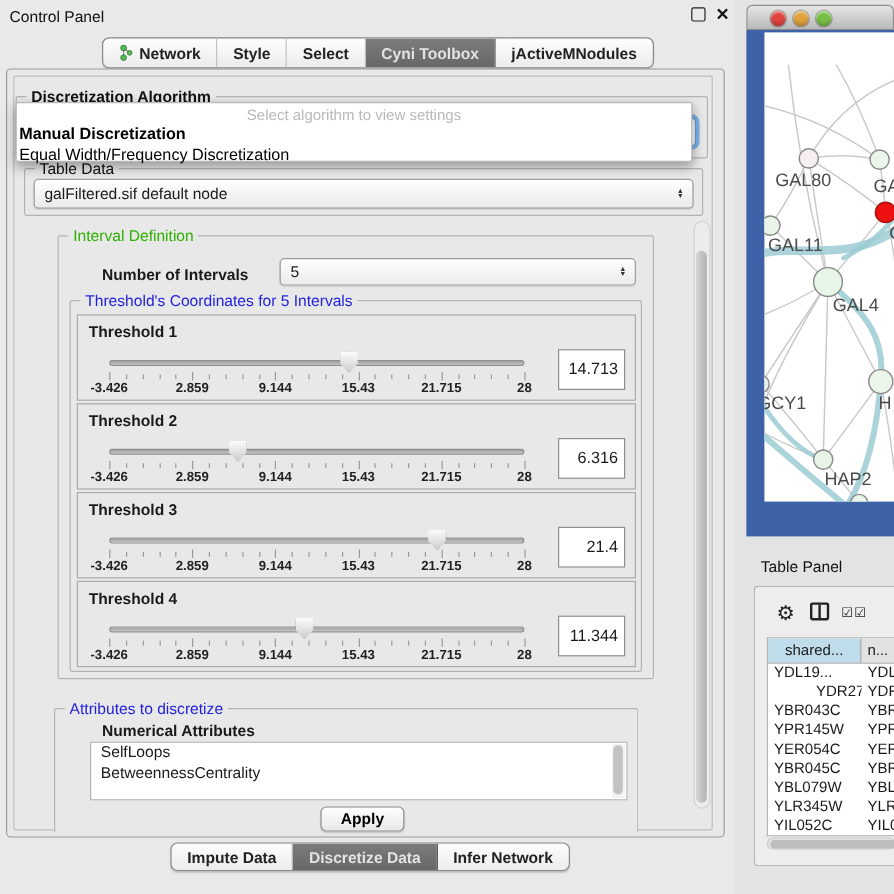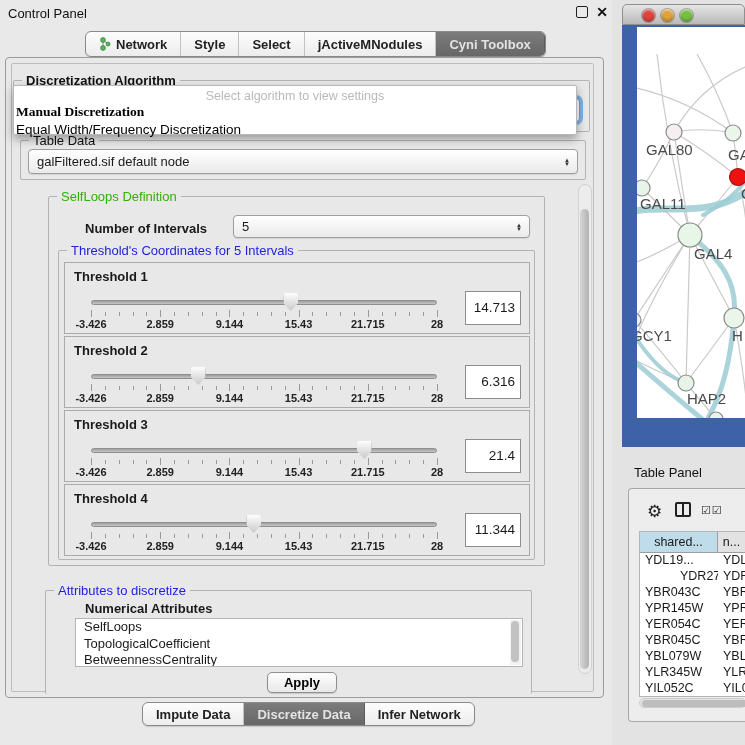--- a/index.html
+++ b/index.html
@@ -34,21 +34,21 @@
 
   
   .combo { background:linear-gradient(#ffffff,#eaeaea); border:1px solid #9e9e9e; border-radius:4px; font-size:13px; display:flex; align-items:center; padding:0 8px; box-shadow:0 1px 1px rgba(0,0,0,.1); }
   .combo .arrows { position:absolute; right:7px; top:50%; transform:translateY(-50%); font-size:6px; line-height:4px; color:#333; text-align:center; }
   .focus-ring { box-shadow:0 0 0 3px #7fb1e4; background:#fff; border:1px solid #6e9ecc; border-radius:4px; }
 
   
   #algo-popup { left:13px; top:85px; width:564px; height:50px; background:#fff; border:1px solid #b8b8b8; border-radius:2px; box-shadow:0 4px 10px rgba(0,0,0,.35); z-index:30; }
   #algo-popup .hint { text-align:center; color:#b9b9b9; font-size:12.5px; padding-top:3px; }
   #algo-popup .opt { font-size:13.5px; color:#000; padding:1px 2px; }
-  #algo-popup .opt.selected { font-weight:bold;font-family:Liberation Serif, serif; }
+  #algo-popup .opt.selected { font-weight:bold; }
 
   
   .thr-box { position:absolute; left:64px; width:466px; height:72px; border:1px solid #ababab; background:#e8e8e8; }
   .thr-label { position:absolute; left:9px; top:6px; font-size:13px; font-weight:bold; }
   .slider-zone { position:absolute; left:26px; right:92px; top:33px; height:34px; }
   .track { position:absolute; left:0; right:0; top:4px; height:5px; border-radius:3px; background:linear-gradient(#9e9e9e,#c6c6c6); border:1px solid #8f8f8f; }
   .thumb { position:absolute; top:-3px; width:15px; height:18px; transform:translateX(-50%); background:linear-gradient(#fdfdfd,#c9c9c9); clip-path:polygon(8% 0,92% 0,100% 12%,100% 55%,50% 100%,0 55%,0 12%); filter:drop-shadow(0 0 1px #777); }
   .ticks { position:absolute; left:0; right:0; top:14px; height:7px; }
   .tick { position:absolute; top:0; width:1px; background:#9a9a9a; }
   .tick.major { height:7px; } .tick.minor { height:4px; top:2px; }
@@ -107,25 +107,25 @@
           <circle cx="9" cy="7" r="2" fill="#55b855" stroke="#2e7d32" stroke-width=".7"></circle>
         </svg>
         <span>Network</span>
       </div>
       <div class="seg">
         <span>Style</span>
       </div>
       <div class="seg">
         <span>Select</span>
       </div>
-      <div class="seg">
-        <span>jActiveMNodules</span>
-      </div>
       <div class="seg selected">
         <span>Cyni Toolbox</span>
+      </div>
+      <div class="seg">
+        <span>jActiveMNodules</span>
       </div>
     </div>
 
   <div id="outer-panel" class="abs"></div>
   <div id="inner-panel" class="abs"></div>
 
   <div class="abs groupbox" style="left:13px; top:80px; width:577px; height:52px;">
     <span class="group-label" style="font-weight:bold; color:#111;">Discretization Algorithm</span>
   </div>
 
@@ -141,21 +141,21 @@
 
   <div class="abs groupbox" style="left:20px; top:140px; width:566px; height:40px;">
     <span class="group-label" style="color:#111;">Table Data</span>
   </div>
   <div class="abs combo" style="left:28px; top:149px; width:550px; height:25px;">
     <span>galFiltered.sif default node</span>
     <span class="arrows">▲<br>▼</span>
   </div>
 
   <div class="abs groupbox" style="left:48px; top:196px; width:497px; height:370px;">
-    <span class="group-label green">SelfLoops Definition</span>
+    <span class="group-label green">Interval Definition</span>
   </div>
   <div class="abs" style="left:85px; top:221px; font-size:13px; font-weight:bold;">Number of Intervals</div>
   <div class="abs combo" style="left:233px; top:215px; width:297px; height:23px;">
     <span>5</span>
     <span class="arrows">▲<br>▼</span>
   </div>
 
   <div class="abs groupbox" style="left:58px; top:250px; width:477px; height:310px; background:#e8e8e8;">
     <span class="group-label blue">Threshold's Coordinates for 5 Intervals</span>
   </div>
@@ -342,21 +342,20 @@
     <div class="vscroll-thumb" style="top:24px; height:460px;"></div>
   </div>
 
   <div class="abs groupbox" style="left:45px; top:590px; width:487px; height:104px; border-bottom:none;">
     <span class="group-label blue">Attributes to discretize</span>
   </div>
   <div class="abs" style="left:57px; top:601px; font-size:13px; font-weight:bold;margin-left:28px;">Numerical Attributes</div>
   <div id="attr-list">
     <div id="attr-items">
         <div class="item">SelfLoops</div>
-        <div class="item">TopologicalCoefficient</div>
         <div class="item">BetweennessCentrality</div>
       </div>
     <div class="list-scroll">
         <div class="list-thumb"></div>
       </div>
   </div>
 
   <button class="abs push-btn" style="left:267px; top:672px; width:70px; height:21px;">Apply</button>
 
   <div id="bottom-tabs" class="abs seg-bar">

